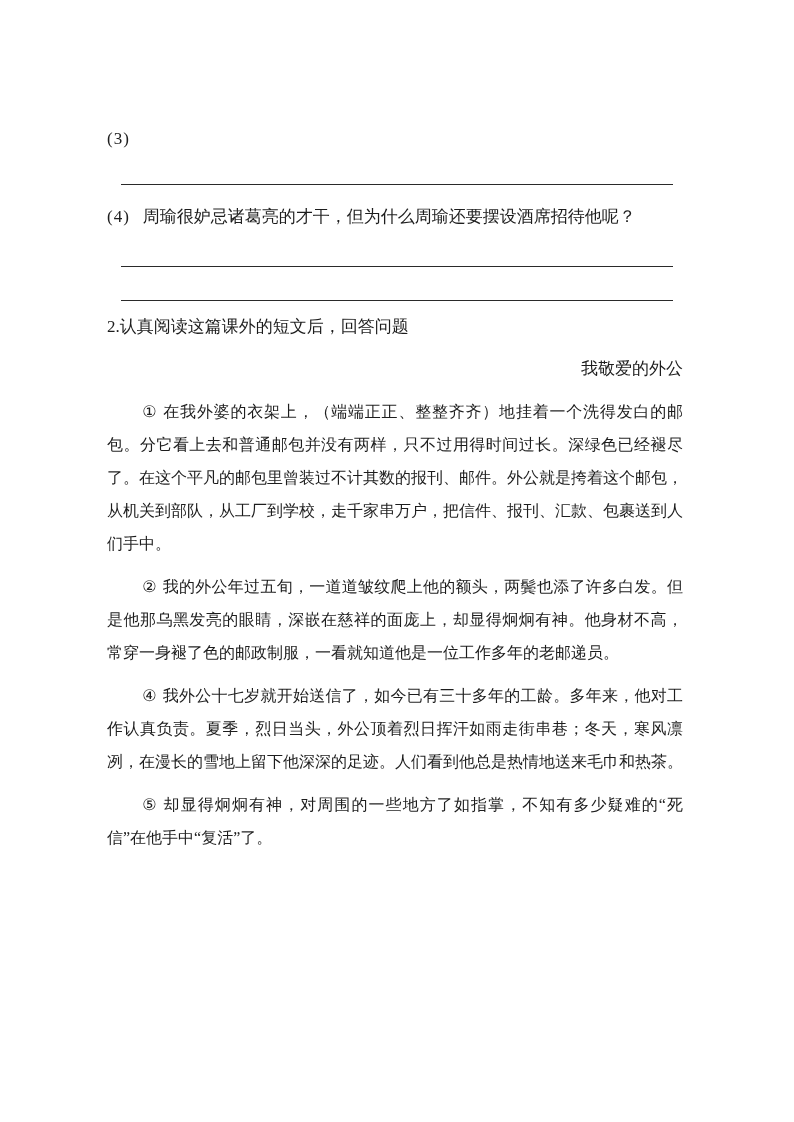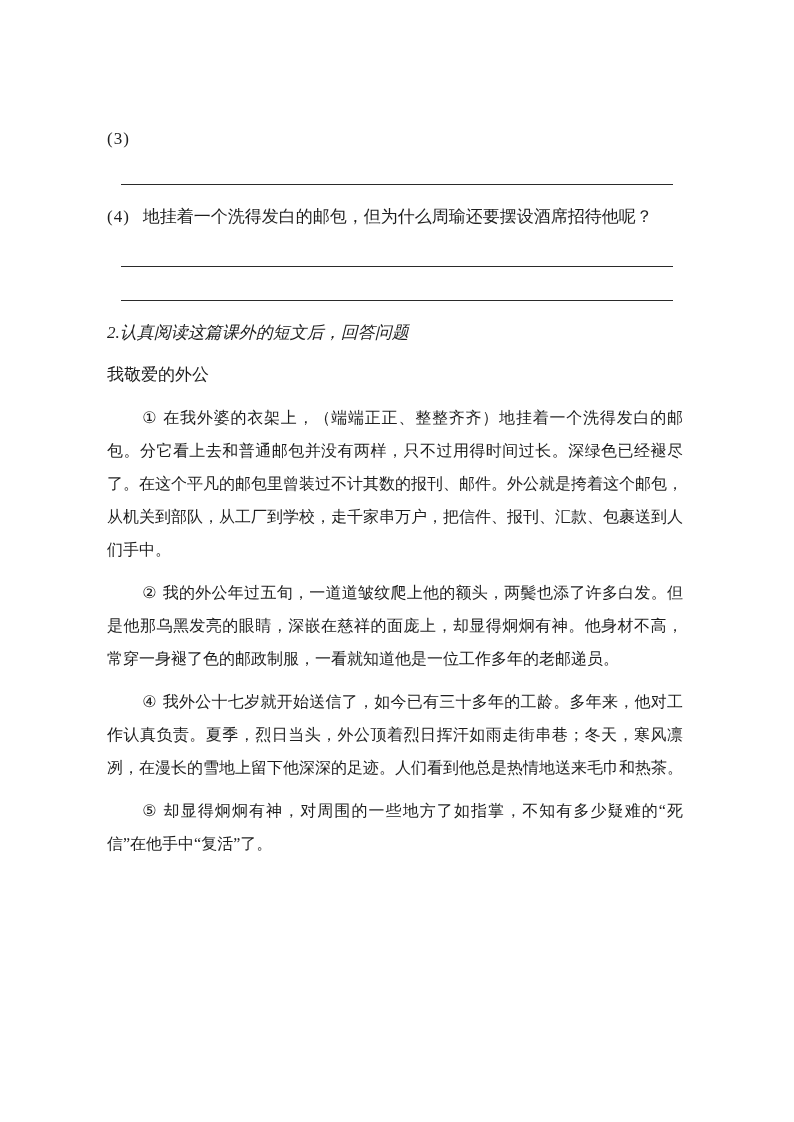--- a/index.html
+++ b/index.html
@@ -39,28 +39,27 @@
   .answer-line {
     height: 0;
     border-top: 1.5px solid #2a2a2a;
     margin-left: 14px;
     width: 552px;
   }
   .line-a { margin-top: 34px; }
   .line-b { margin-top: 38px; }
   .line-c { margin-top: 33px; }
   .section-heading {
-    margin-top: 21px;
+    margin-top: 15px;
     font-size: 17px;
     line-height: 22px;
-    font-style: italic;
   }
   .passage-title {
     margin-top: 20px;
-    text-align: left;
+    text-align: right;
     font-size: 17px;
     line-height: 22px;
   }
   .passage {
     margin-top: 15px;
     font-size: 16px;
     line-height: 33px;
     text-align: justify;
   }
   .passage p {
@@ -78,21 +77,21 @@
   <div class="content">
 
     <div class="question-row q3">
       <span class="q-num">(3)</span>
     </div>
 
     <div class="answer-line line-a"></div>
 
     <div class="question-row q4">
       <span class="q-num">(4)</span>
-      <span class="q-text">地挂着一个洗得发白的邮包，但为什么周瑜还要摆设酒席招待他呢？</span>
+      <span class="q-text">周瑜很妒忌诸葛亮的才干，但为什么周瑜还要摆设酒席招待他呢？</span>
     </div>
 
     <div class="answer-line line-b"></div>
     <div class="answer-line line-c"></div>
 
     <div class="section-heading">2.认真阅读这篇课外的短文后，回答问题</div>
 
     <div class="passage-title">我敬爱的外公</div>
 
     <div class="passage">

